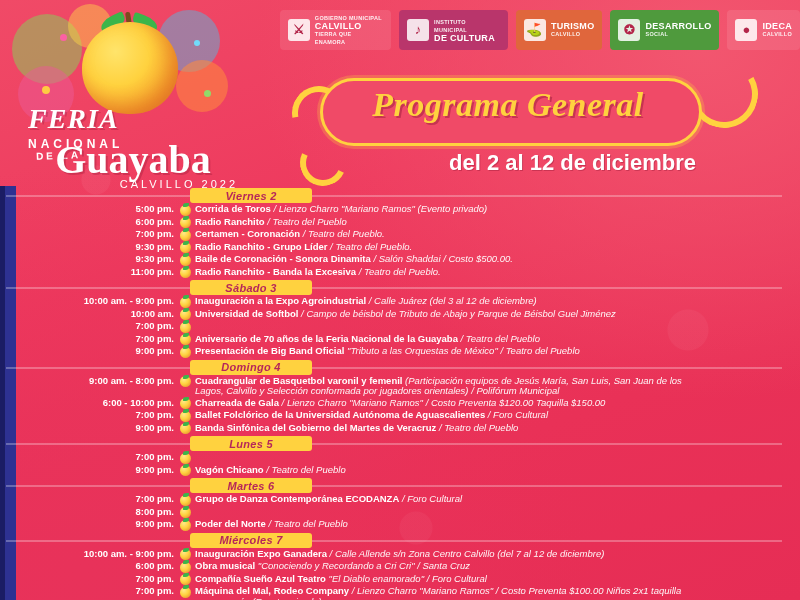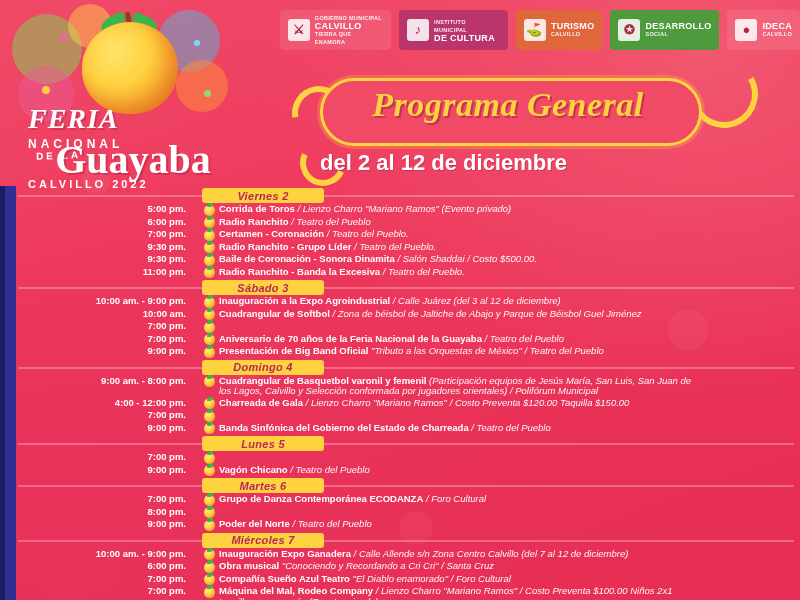--- a/index.html
+++ b/index.html
@@ -80,22 +80,22 @@
     font-family:"Liberation Serif", serif;font-weight:bold;
     color:#fff;font-size:40px;line-height:32px;
     text-shadow:2px 2px 0 rgba(120,10,40,.25);
   }
   .dela-word{
     position:absolute;left:28px;top:146px;
     color:#fff;font-size:10px;letter-spacing:3px;font-weight:bold;
     transform:rotate(-2deg);
   }
   .calvillo-word{
-    position:absolute;left:20px;top:174px;width:210px;text-align:left;
-    color:#fff;font-size:11px;letter-spacing:3px;font-weight:bold;
+    position:absolute;left:20px;top:174px;width:210px;text-align:right;
+    color:#fff;font-size:11px;letter-spacing:3px;font-weight:normal;
   }
 
   
   .logos{
     position:absolute;left:280px;top:10px;display:flex;gap:8px;align-items:center;
   }
   .logo-chip{
     height:34px;border-radius:4px;display:flex;align-items:center;gap:5px;
     padding:3px 8px;color:#fff;font-size:7px;line-height:8px;font-weight:bold;
     letter-spacing:.3px;
@@ -119,31 +119,31 @@
     background:#f04a67;border:3px solid #ffd23f;border-radius:34px;
     box-shadow:0 0 0 3px rgba(255,210,63,.25);
   }
   .banner-title{
     position:absolute;left:320px;top:86px;width:376px;text-align:center;
     font-family:"Liberation Serif", serif;font-style:italic;font-weight:bold;
     color:#ffd23f;font-size:34px;letter-spacing:.5px;
     text-shadow:2px 2px 0 rgba(120,10,40,.35);
   }
   .banner-sub{
-    position:absolute;left:320px;top:150px;width:376px;text-align:left;
+    position:absolute;left:320px;top:150px;width:376px;text-align:right;
     color:#ffffff;font-size:22px;font-weight:bold;
     text-shadow:1px 1px 0 rgba(120,10,40,.3);
   }
   .swirl{
     position:absolute;border-radius:50%;border:6px solid #ffd23f;
   }
 
   
   .program{
-    position:absolute;left:16px;top:188px;width:688px;height:412px;
+    position:absolute;left:4px;top:188px;width:688px;height:412px;
   }
   .day{
     position:relative;margin:0 0 2px 0;
   }
   .day-head{
     position:relative;height:15px;margin-left:186px;width:122px;
     background:#ffd23f;border-radius:3px;
     display:flex;align-items:center;justify-content:center;
   }
   .day-head span{
@@ -154,21 +154,21 @@
     background:rgba(255,255,255,.28);
   }
   .day-head::after{
     content:"";position:absolute;right:-470px;top:7px;width:470px;height:2px;
     background:rgba(255,255,255,.28);
   }
   .ev{
     display:flex;align-items:flex-start;line-height:10.5px;margin-top:1px;
   }
   .ev .time{
-    width:170px;text-align:right;padding-right:18px;flex:0 0 auto;
+    width:170px;text-align:right;padding-right:6px;flex:0 0 auto;
     color:#ffffff;font-size:9.5px;font-weight:bold;white-space:nowrap;
   }
   .ev .bullet{
     flex:0 0 auto;width:11px;height:11px;margin-top:.5px;margin-right:4px;
     border-radius:50%;
     background:radial-gradient(circle at 35% 30%, #ffe98a 0%, #ffd23f 45%, #e07f2a 100%);
     position:relative;
   }
   .ev .bullet::after{
     content:"";position:absolute;left:3px;top:-1.5px;width:6px;height:4px;
@@ -306,21 +306,21 @@
           <span>Sábado 3</span>
         </div>
       <div class="ev">
         <div class="time">10:00 am. - 9:00 pm.</div>
         <div class="bullet"></div>
         <div class="desc"><b>Inauguración a la Expo Agroindustrial</b><i> / Calle Juárez (del 3 al 12 de diciembre)</i></div>
       </div>
       <div class="ev">
         <div class="time">10:00 am.</div>
         <div class="bullet"></div>
-        <div class="desc"><b>Cuadrangular de Softbol</b><i> / Zona de béisbol de Jaltiche de Abajo y Parque de Béisbol Guel Jiménez</i></div>
+        <div class="desc"><b>Universidad de Softbol</b><i> / Campo de béisbol de Tributo de Abajo y Parque de Béisbol Guel Jiménez</i></div>
       </div>
       <div class="ev">
         <div class="time">7:00 pm.</div>
         <div class="bullet"></div>
       </div>
       <div class="ev">
         <div class="time">7:00 pm.</div>
         <div class="bullet"></div>
         <div class="desc"><b>Aniversario de 70 años de la Feria Nacional de la Guayaba</b><i> / Teatro del Pueblo</i></div>
       </div>
@@ -334,32 +334,33 @@
     <div class="day">
       <div class="day-head">
           <span>Domingo 4</span>
         </div>
       <div class="ev">
         <div class="time">9:00 am. - 8:00 pm.</div>
         <div class="bullet"></div>
         <div class="desc"><b>Cuadrangular de Basquetbol varonil y femenil</b><i> (Participación equipos de Jesús María, San Luis, San Juan de los Lagos, Calvillo y Selección conformada por jugadores orientales) / Polifórum Municipal</i></div>
       </div>
       <div class="ev">
-        <div class="time">4:00 - 12:00 pm.</div>
+        <div class="time">6:00 - 10:00 pm.</div>
         <div class="bullet"></div>
         <div class="desc"><b>Charreada de Gala</b><i> / Lienzo Charro "Mariano Ramos"</i><i> / Costo Preventa $120.00 Taquilla $150.00</i></div>
       </div>
       <div class="ev">
         <div class="time">7:00 pm.</div>
         <div class="bullet"></div>
+        <div class="desc"><b>Ballet Folclórico de la Universidad Autónoma de Aguascalientes</b><i> / Foro Cultural</i></div>
       </div>
       <div class="ev">
         <div class="time">9:00 pm.</div>
         <div class="bullet"></div>
-        <div class="desc"><b>Banda Sinfónica del Gobierno del Estado de Charreada</b><i> / Teatro del Pueblo</i></div>
+        <div class="desc"><b>Banda Sinfónica del Gobierno del Martes de Veracruz</b><i> / Teatro del Pueblo</i></div>
       </div>
     </div>
 
     <div class="day">
       <div class="day-head">
           <span>Lunes 5</span>
         </div>
       <div class="ev">
         <div class="time">7:00 pm.</div>
         <div class="bullet"></div>

